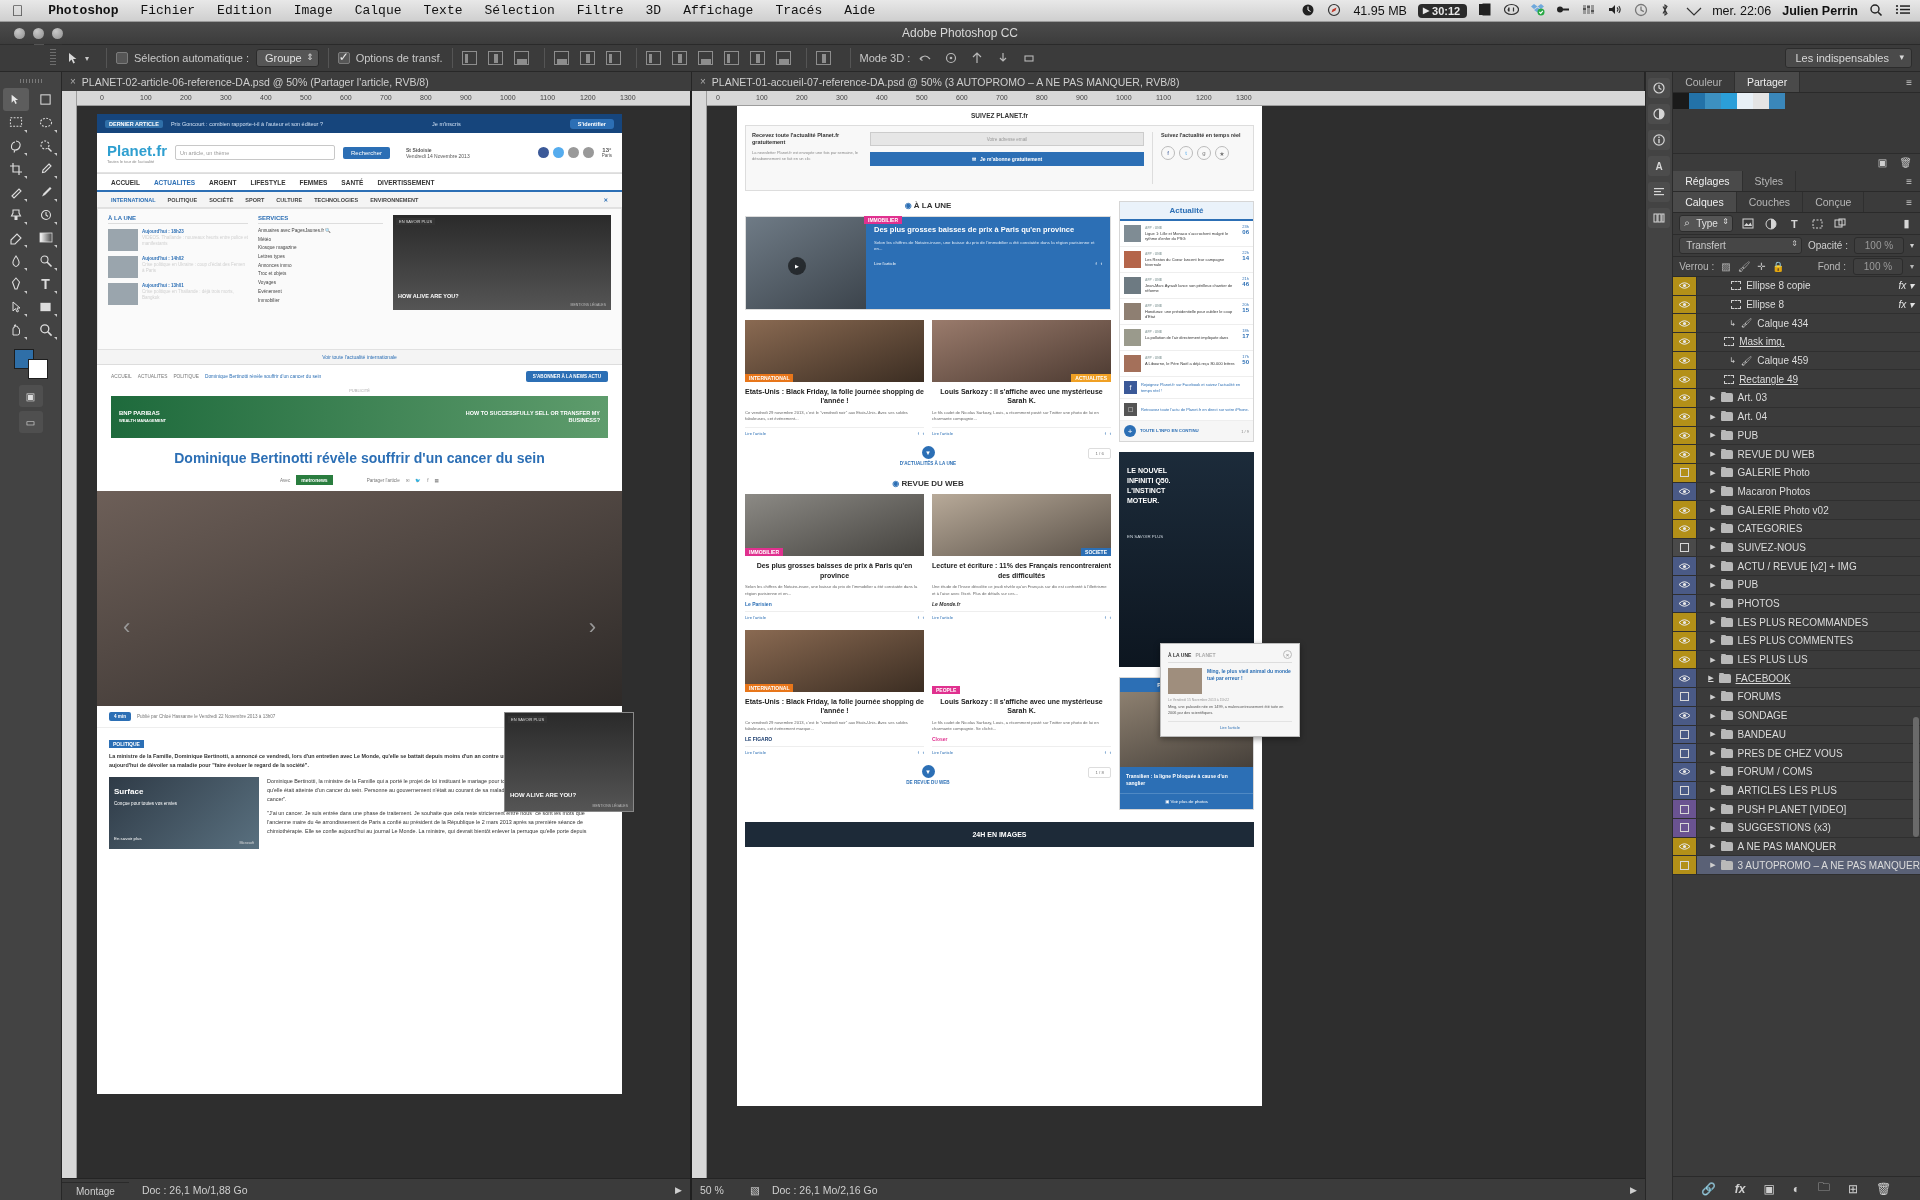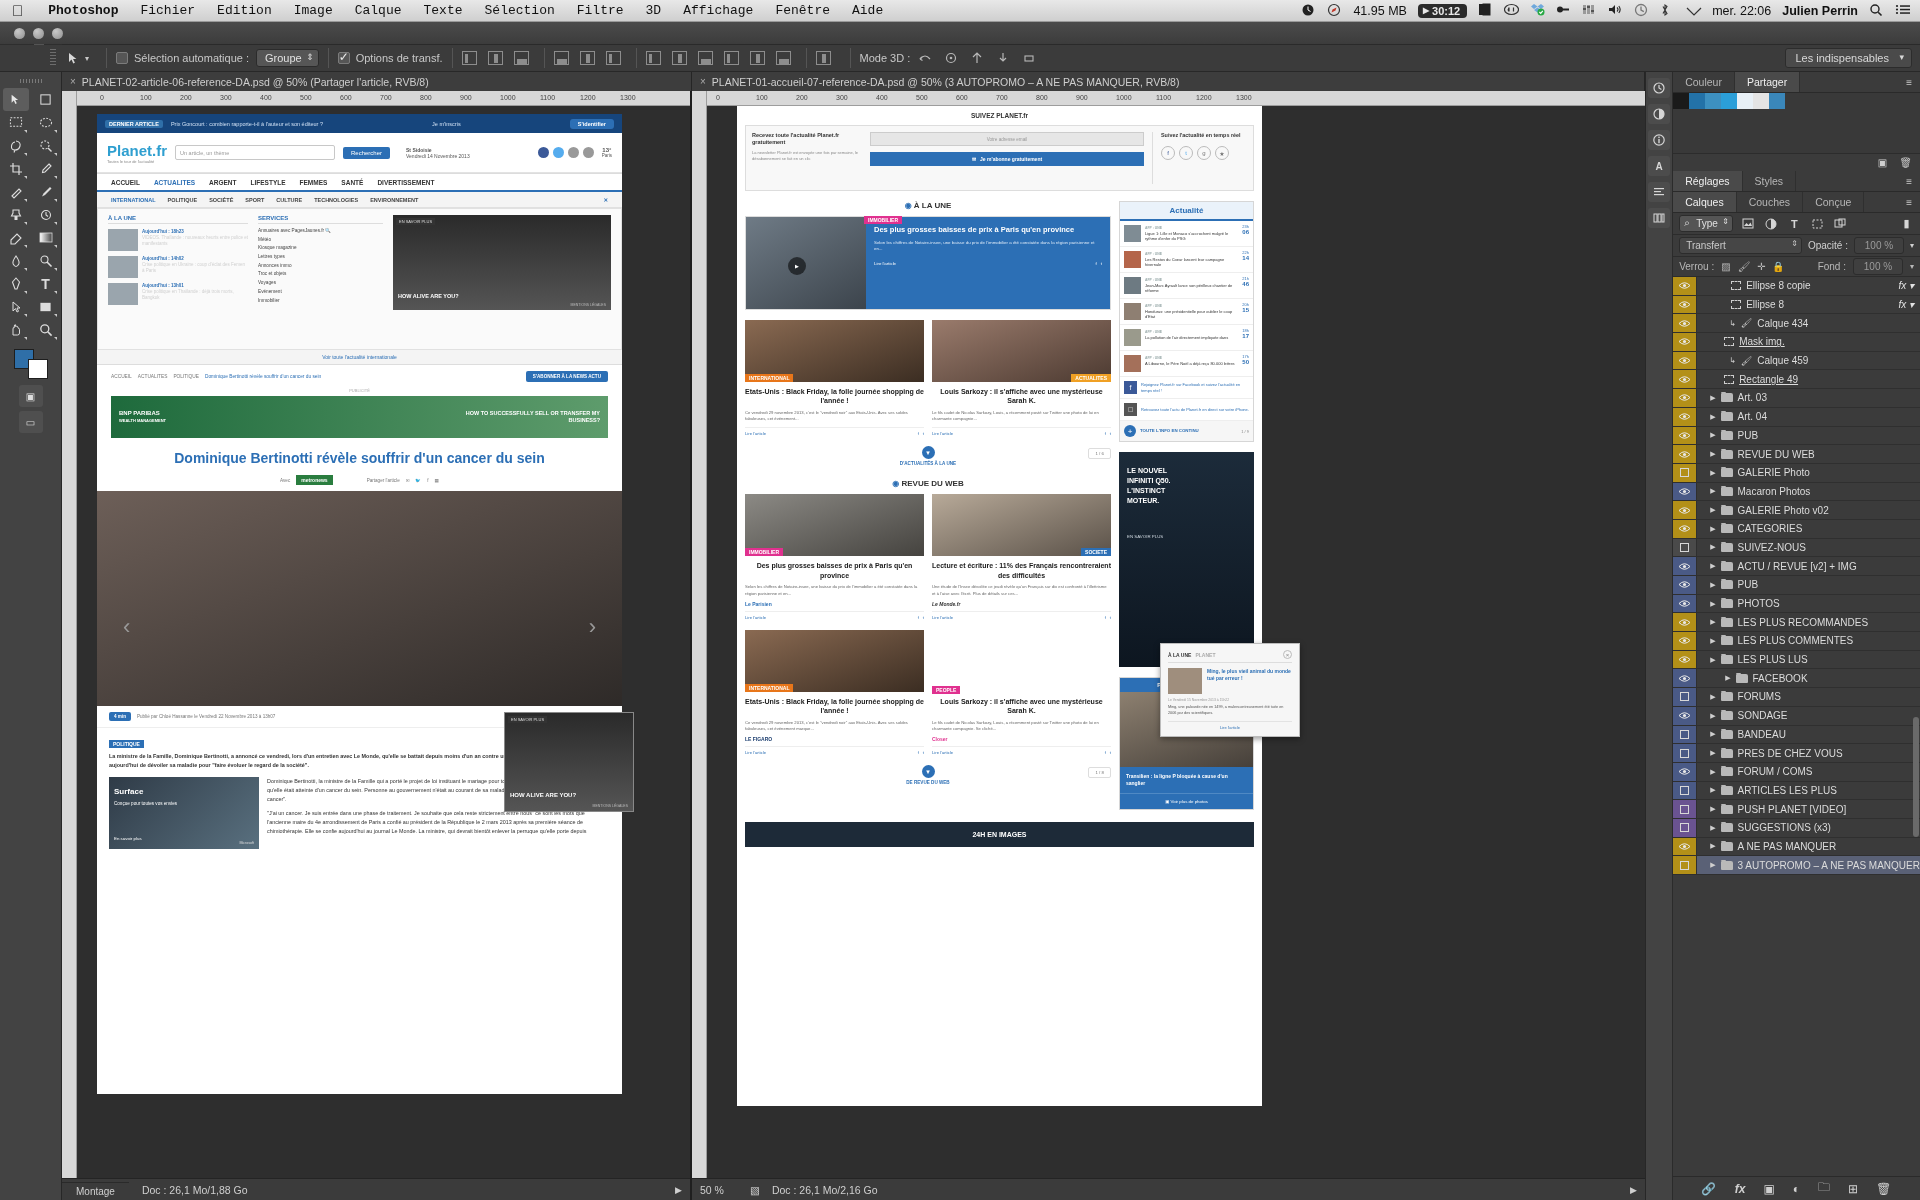--- a/index.html
+++ b/index.html
@@ -257,21 +257,21 @@
     <div class="mi bold">Photoshop</div>
     <div class="mi">Fichier</div>
     <div class="mi">Edition</div>
     <div class="mi">Image</div>
     <div class="mi">Calque</div>
     <div class="mi">Texte</div>
     <div class="mi">Sélection</div>
     <div class="mi">Filtre</div>
     <div class="mi">3D</div>
     <div class="mi">Affichage</div>
-    <div class="mi">Fenêtre</div>
+    <div class="mi">Tracés</div>
     <div class="mi">Aide</div>
     <div class="spacer"></div>
     <div class="right">
       <span class="ico">
         <svg width="14" height="14" viewBox="0 0 14 14">
             <circle cx="7" cy="7" r="5.5" fill="#222"></circle>
             <path d="M7 3.5 L7 7 L9.5 8.5" stroke="#fff" stroke-width="1" fill="none"></path>
           </svg>
       </span>
       <span class="ico">
@@ -365,20 +365,21 @@
     </div>
   </div>
 
   <div class="ps-titlebar">
     <div class="diagstripe"></div>
     <div class="lights">
       <i></i>
       <i></i>
       <i></i>
     </div>
+    <div class="title">Adobe Photoshop CC</div>
   </div>
 
   <div class="ps-options">
     <div class="grip"></div>
     <span class="ico" style="margin-right:4px">
       <svg width="16" height="16" viewBox="0 0 16 16">
           <path d="M3 2 L3 11 L5.5 8.6 L7.3 12.5 L8.9 11.7 L7.1 8 L10.4 8 Z" fill="#d8d8d8"></path>
         </svg>
     </span>
     <span style="font-size:8px;margin-right:8px">▾</span>
@@ -1458,21 +1459,21 @@
               <span class="lname">LES PLUS LUS</span>
             </div>
           </div>
           <div class="lrow">
             <div class="eyecell" style="background: rgb(74, 90, 134);">
               <svg width="13" height="9" viewBox="0 0 13 9">
                 <path d="M1 4.5 Q6.5 -1 12 4.5 Q6.5 10 1 4.5 Z" fill="none" stroke="#e8e8e8" stroke-width="1"></path>
                 <circle cx="6.5" cy="4.5" r="1.6" fill="#e8e8e8"></circle>
               </svg>
             </div>
-            <div class="lbody" style="padding-left: 28px;">
+            <div class="lbody" style="padding-left: 11px; text-decoration: underline;">
               <span class="tri">▶</span>
               <span class="folder"></span>
               <span class="lname">FACEBOOK</span>
             </div>
           </div>
           <div class="lrow">
             <div class="eyecell" style="background: rgb(74, 90, 134);">
               <span style="display:block;width:9px;height:9px;border:1px solid #d8d8d8"></span>
             </div>
             <div class="lbody" style="padding-left: 13px;">

